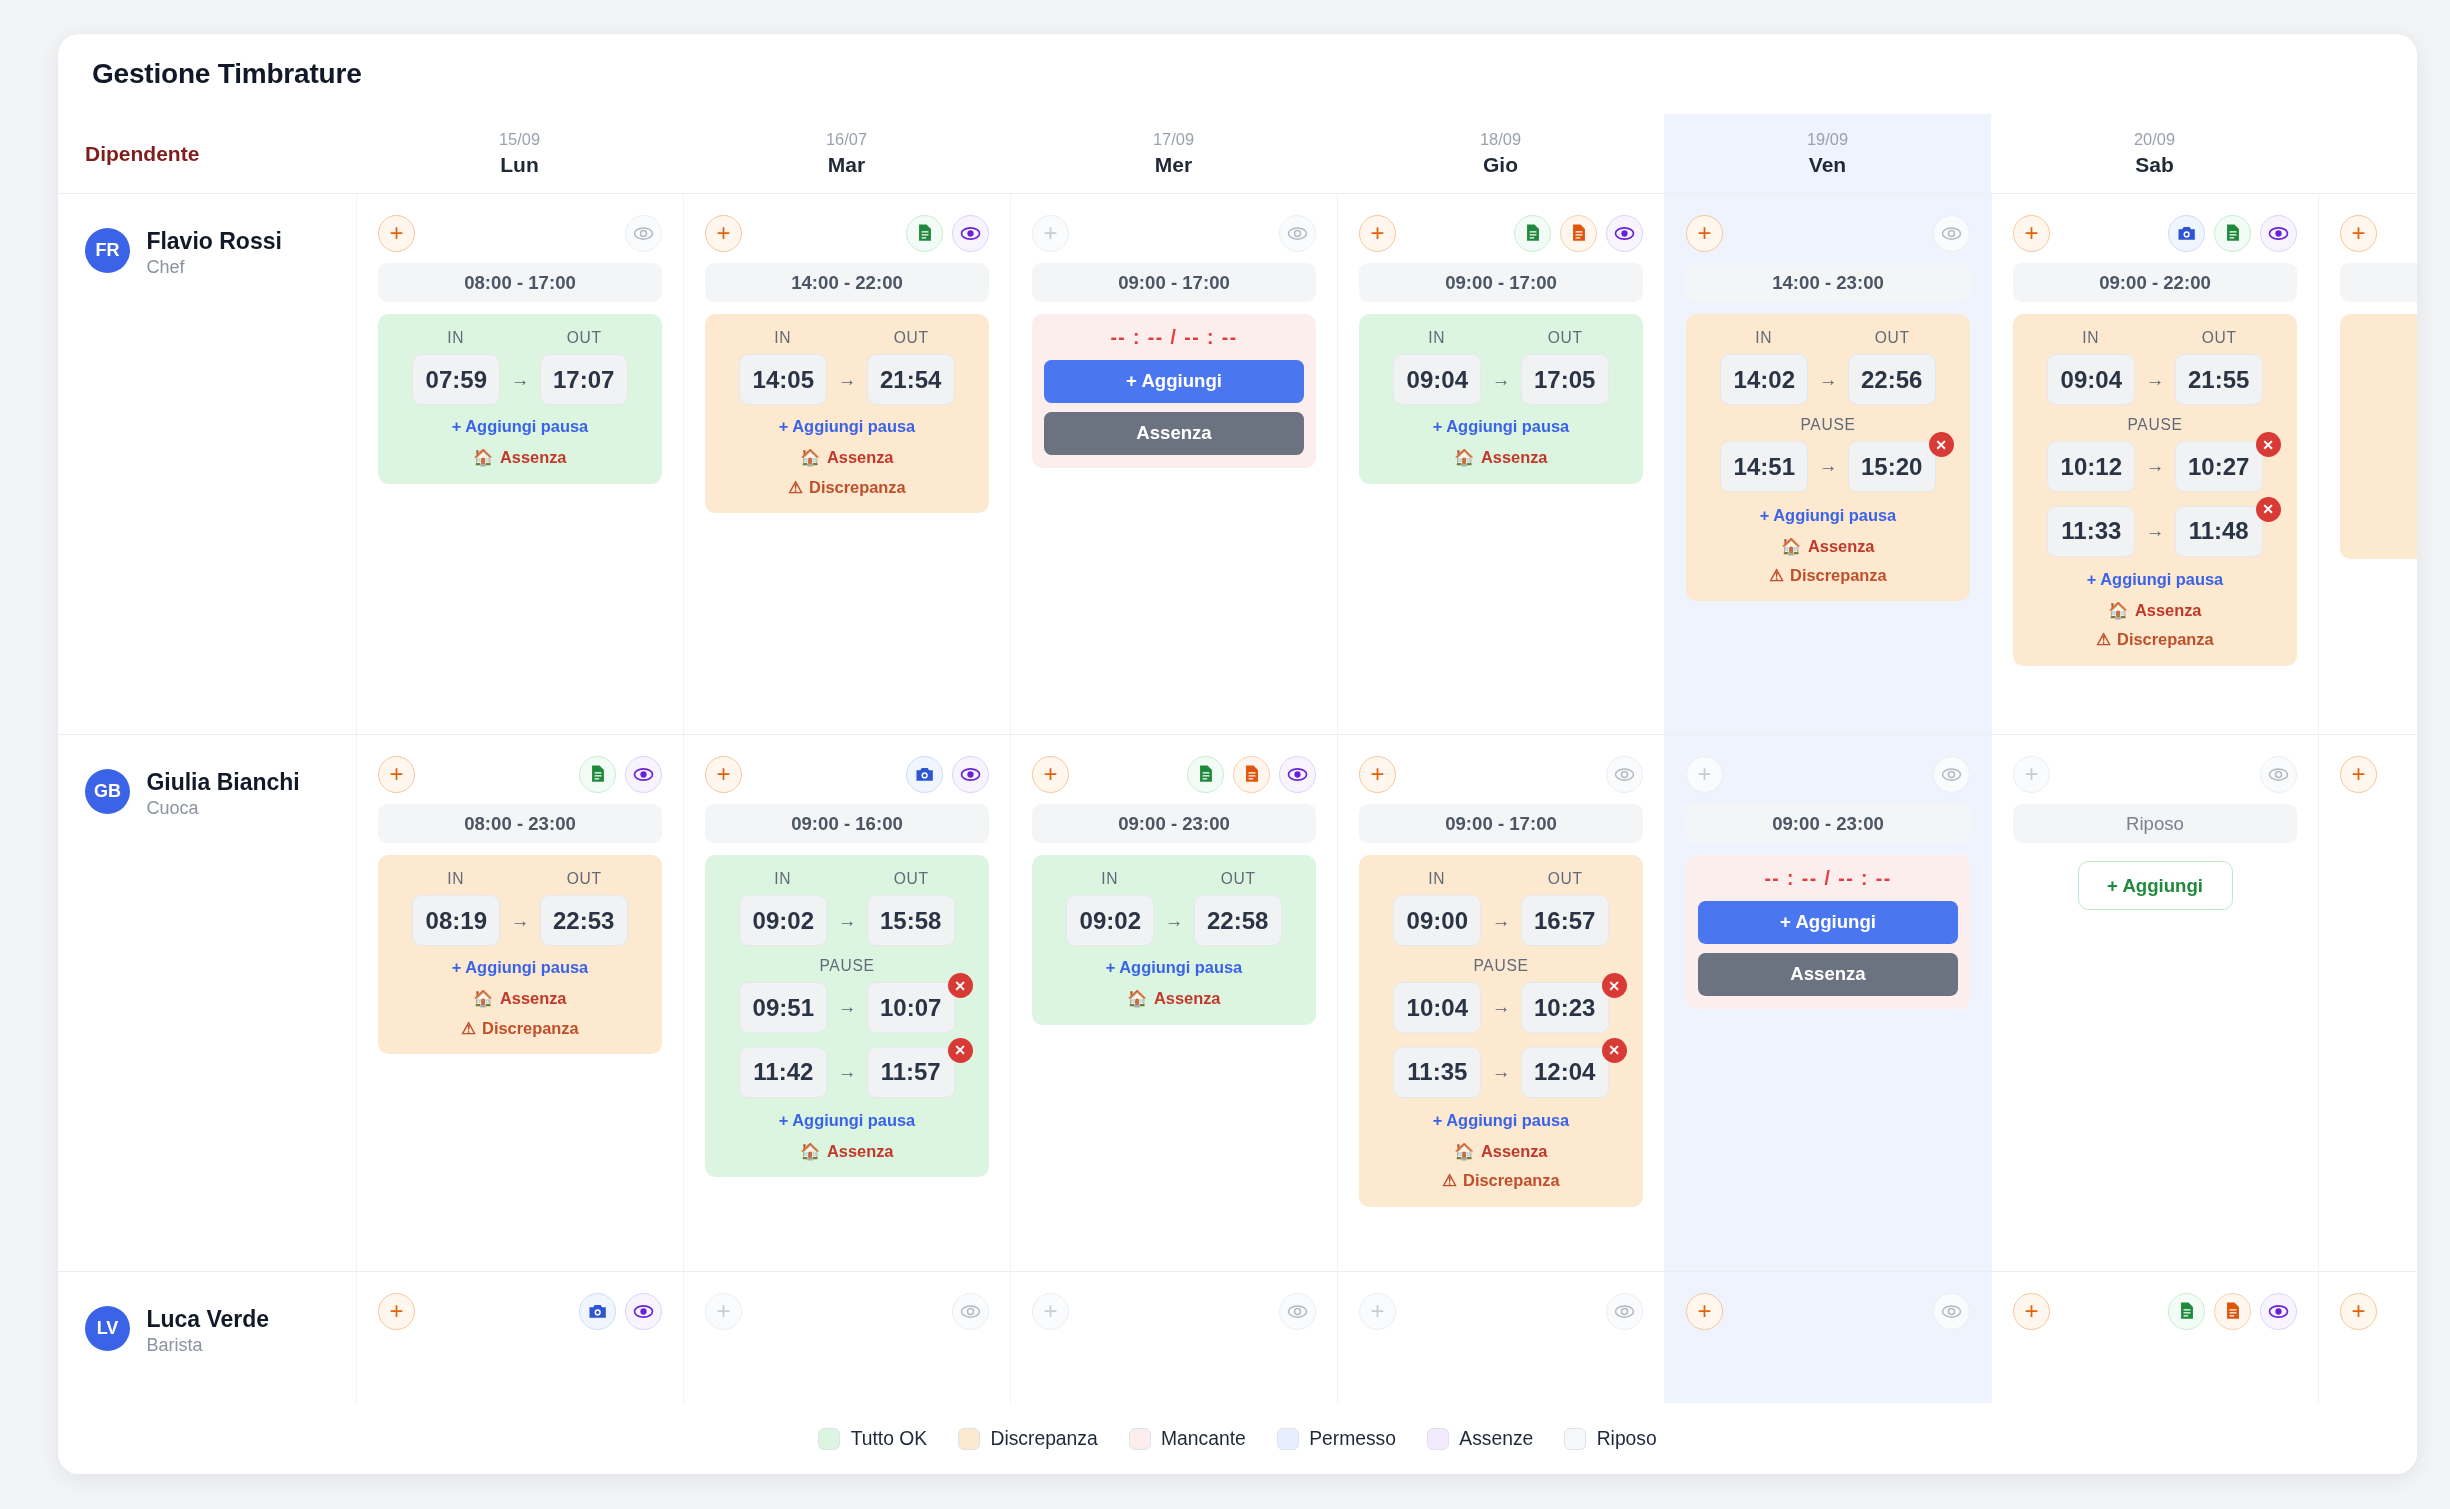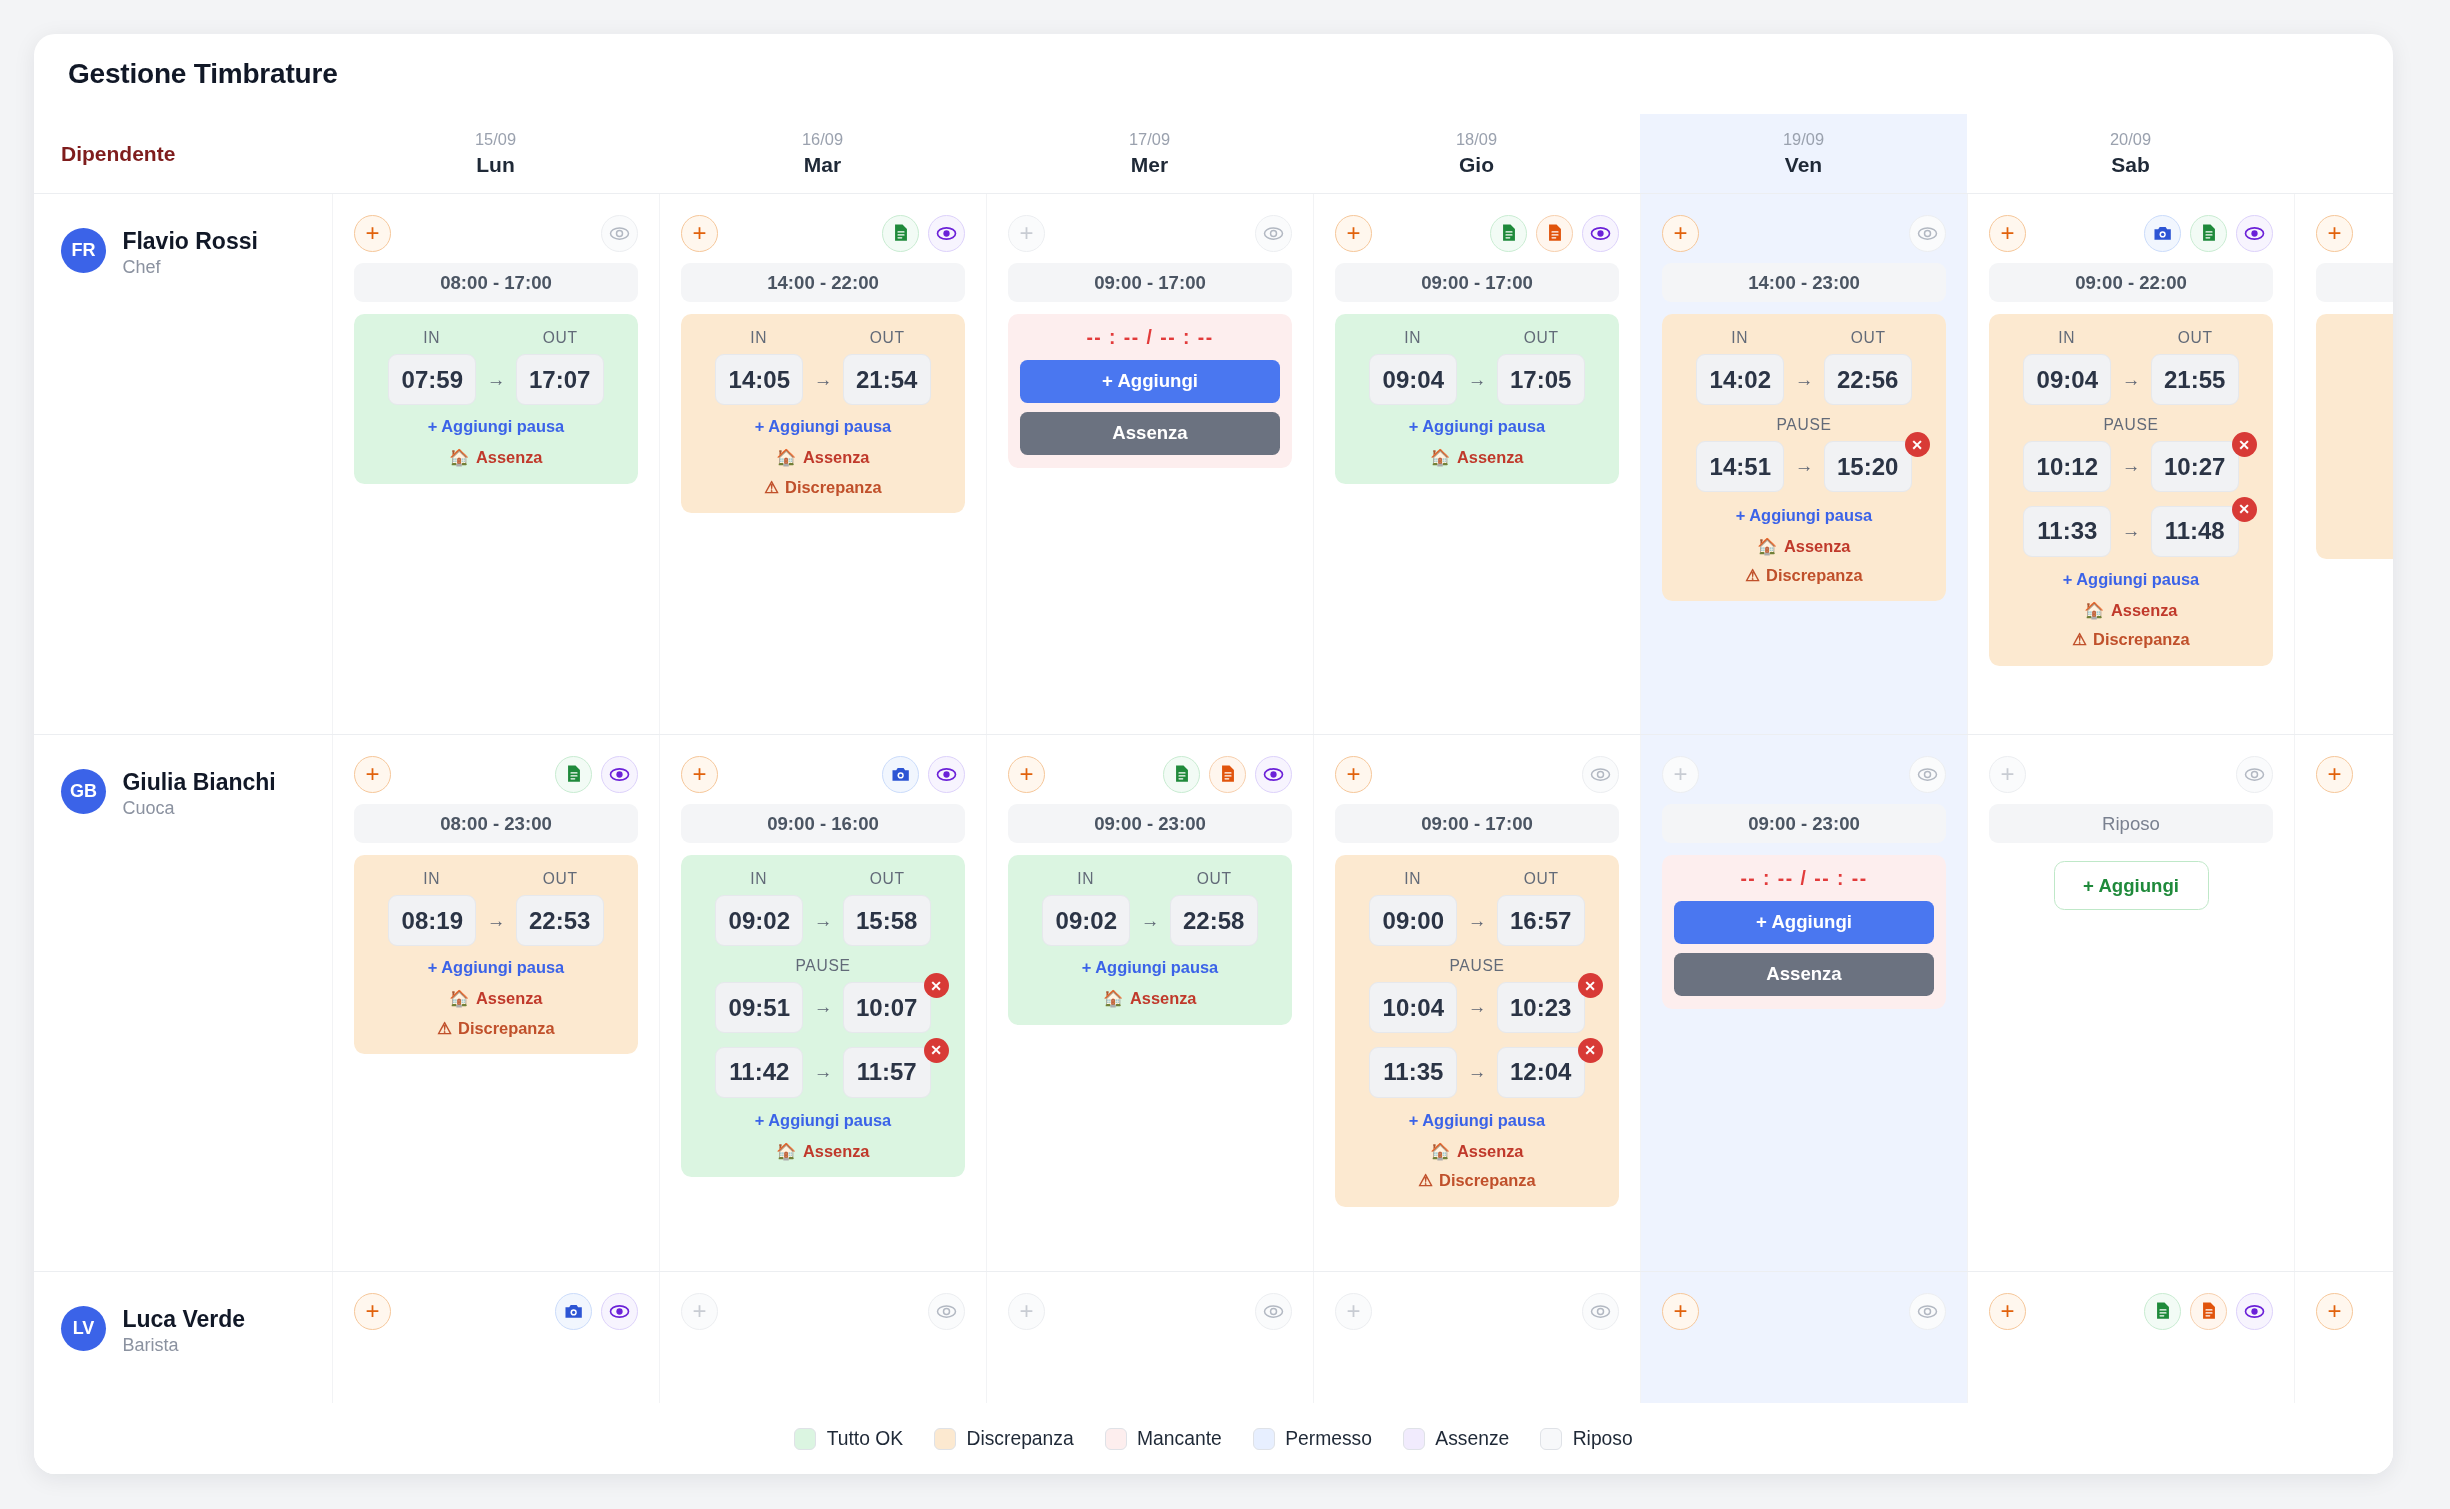--- a/index.html
+++ b/index.html
@@ -4,21 +4,21 @@
 <style>
   * { box-sizing: border-box; margin: 0; padding: 0; }
   html, body {
     width: 2450px; height: 1510px;
     background: #f3f4f6;
     font-family: "Liberation Sans", sans-serif;
     overflow: hidden;
   }
   .app-card {
     position: absolute;
-    left: 34px; top: 34px;
+    left: 58px; top: 34px;
     width: 2359px; height: 1440px;
     background: #ffffff;
     border-radius: 21px;
     box-shadow: 0 4.5px 22px rgba(15,23,42,0.08);
     overflow: hidden;
   }
   
   .page-header {
     height: 80px;
     display: flex; align-items: center; justify-content: space-between;
@@ -168,21 +168,21 @@
   <div class="grid-head">
     <div class="col-emp">
       <span class="h-label">Dipendente</span>
     </div>
     <div id="day-headers" style="display:flex">
         <div class="day-col">
           <div class="day-date">15/09</div>
           <div class="day-name">Lun</div>
         </div>
         <div class="day-col">
-          <div class="day-date">16/09</div>
+          <div class="day-date">16/07</div>
           <div class="day-name">Mar</div>
         </div>
         <div class="day-col">
           <div class="day-date">17/09</div>
           <div class="day-name">Mer</div>
         </div>
         <div class="day-col">
           <div class="day-date">18/09</div>
           <div class="day-name">Gio</div>
         </div>

